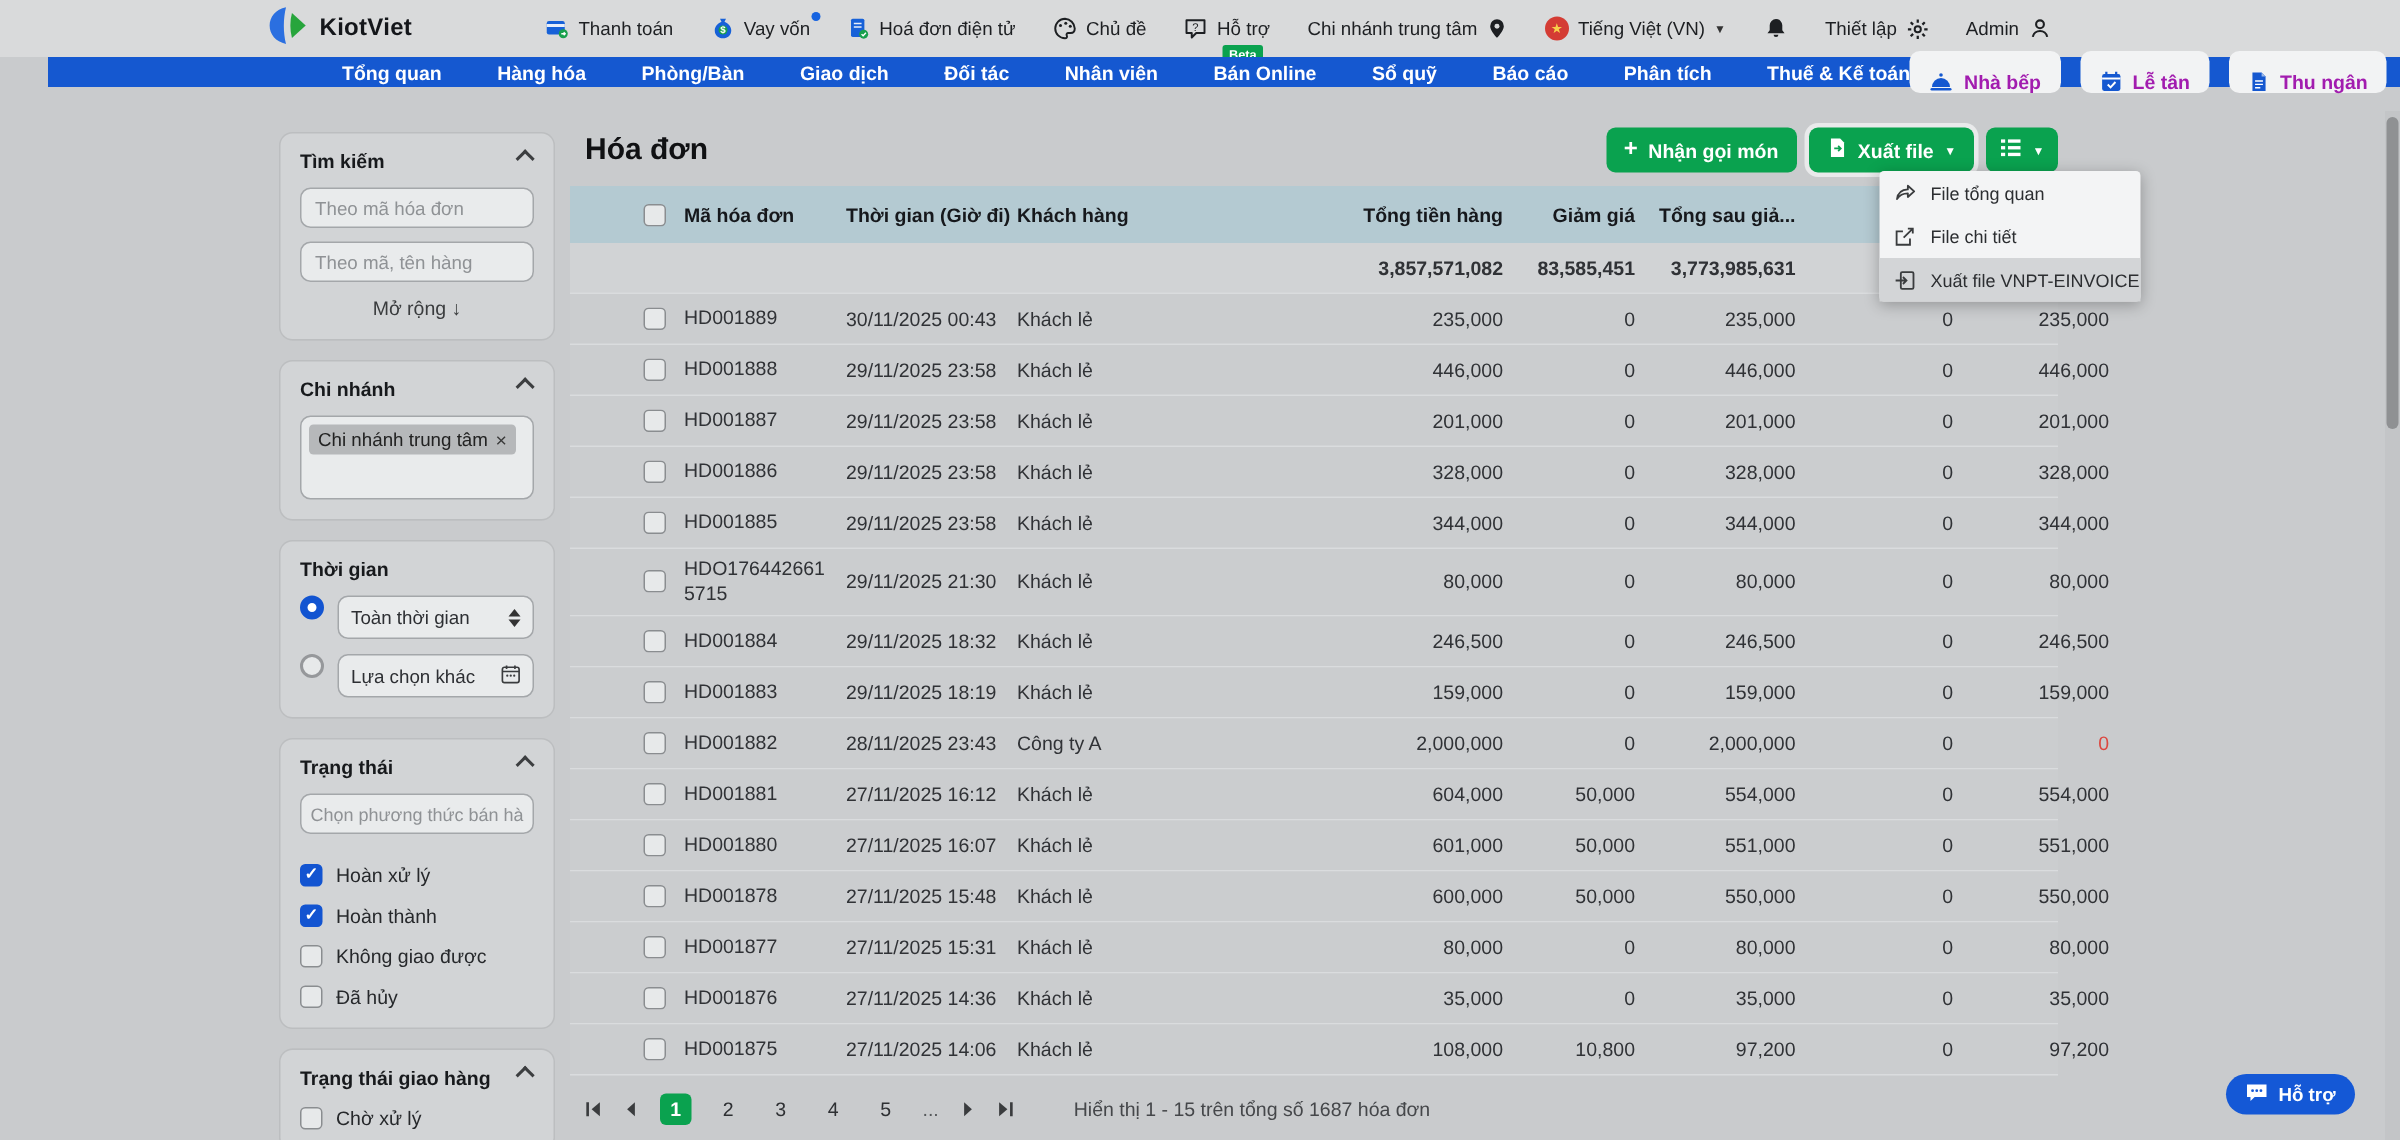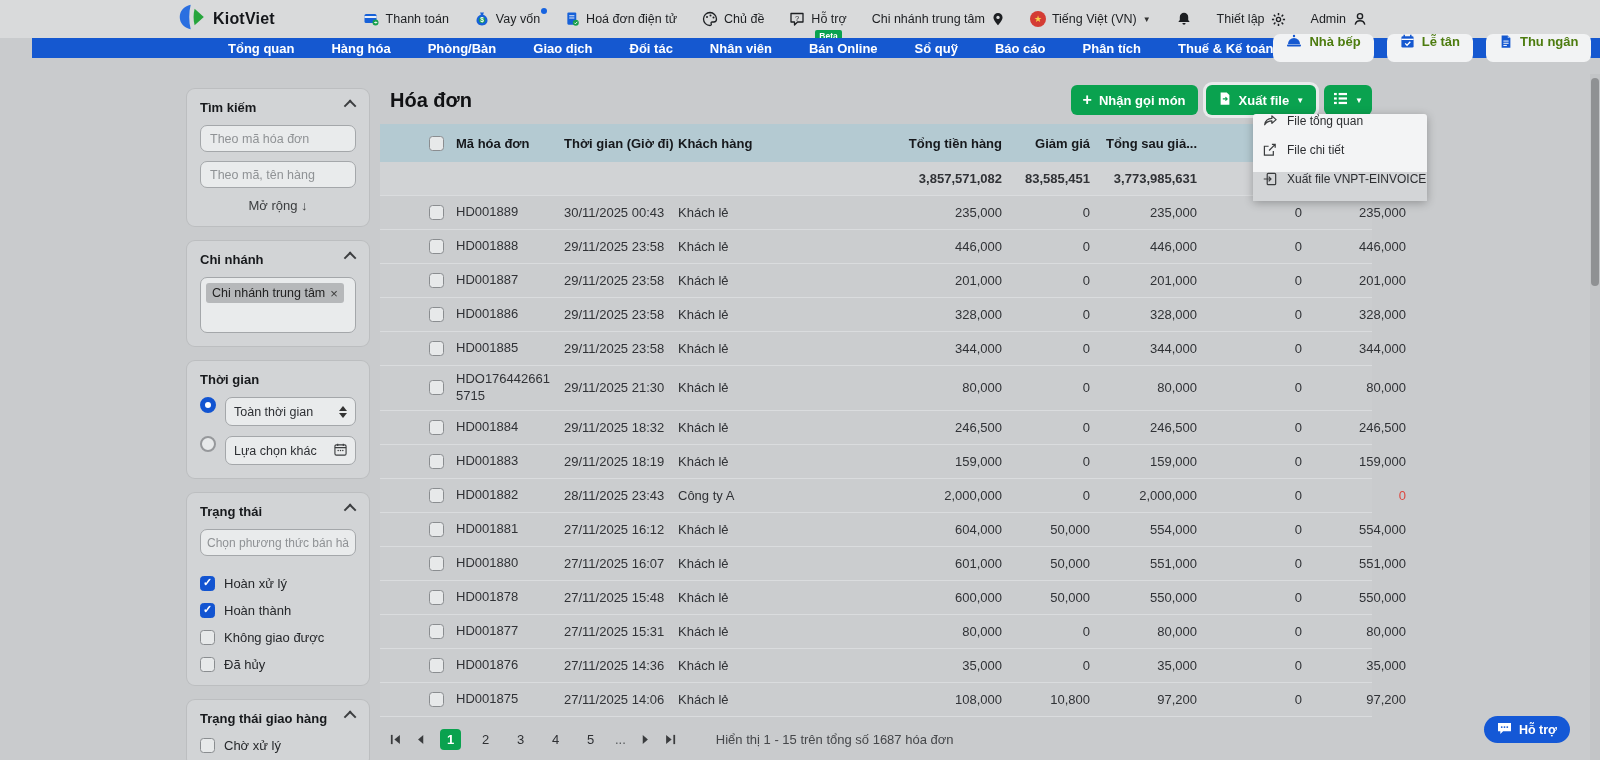--- a/index.html
+++ b/index.html
@@ -16,21 +16,21 @@
   .beta-badge{position:absolute;left:26px;top:19px;background:#0aa24f;color:#fff;font-size:8.5px;font-weight:bold;padding:1px 4px;border-radius:2px;line-height:1.2;}
   .notif-dot{position:absolute;right:-7px;top:-3px;width:6px;height:6px;border-radius:50%;background:#1663e0;}
   .flag{width:16px;height:16px;border-radius:50%;background:#d43c34;display:flex;align-items:center;justify-content:center;color:#f7d04b;font-size:9px;line-height:1;}
   .caret{font-size:8px;color:#333;}
 
   
   .navbar{position:absolute;left:0;top:38px;width:1600px;height:20px;background:#1558d0;display:flex;align-items:center;margin-left:32px;}
   .nav-items{display:flex;align-items:center;gap:37px;margin-left:196px;}
   .nav-item{color:#fff;font-size:13px;font-weight:bold;white-space:nowrap;cursor:pointer;}
   .nav-actions{margin-left:auto;margin-right:200px;display:flex;gap:13px;}
-  .nav-btn{background:#f2f3f4;color:#4d7c0f;font-size:13px;font-weight:bold;border:none;border-radius:7px;height:28px;padding:0 13px;display:flex;align-items:flex-start;gap:7px;cursor:pointer;white-space:nowrap;}
+  .nav-btn{background:#f2f3f4;color:#a21caf;font-size:13px;font-weight:bold;border:none;border-radius:7px;height:28px;padding:0 13px;display:flex;align-items:flex-end;gap:7px;cursor:pointer;white-space:nowrap;}
   .nav-btn svg{display:block;}
 
   
   .sidebar{position:absolute;left:186px;top:88px;width:184px;}
   .card{background:#d2d4d6;border:1px solid rgba(0,0,0,.10);border-radius:9px;padding:11px 13px 13px;margin-bottom:13px;}
   .card-head{display:flex;align-items:flex-start;justify-content:space-between;margin-bottom:10px;}
   .card-title{font-size:13px;font-weight:bold;color:#17191c;}
   .chev-up{width:7px;height:7px;border-left:2px solid #3c3e40;border-top:2px solid #3c3e40;transform:rotate(45deg) translateY(2px);cursor:pointer;}
   .inp{box-sizing:border-box;width:100%;background:#e9ebec;border:1px solid #a4a7aa;border-radius:7px;height:27px;padding:0 9px;font-size:12.5px;color:#33353a;font-family:inherit;}
   .inp::placeholder{color:#8f9295;}
@@ -79,21 +79,21 @@
   
   .pager{display:flex;align-items:center;gap:14px;margin-top:12px;padding-left:10px;font-size:13px;color:#3a3c3e;}
   .pg-arrow{cursor:pointer;display:flex;align-items:center;}
   .pg-num{min-width:21px;height:21px;display:flex;align-items:center;justify-content:center;border-radius:4px;cursor:pointer;color:#2e3033;}
   .pg-num.active{background:#0aa24f;color:#fff;font-weight:bold;}
   .pg-dots{color:#55585a;cursor:pointer;}
   .pg-info{margin-left:26px;color:#45474a;}
 
   
   .dropdown{position:absolute;left:1253px;top:114px;width:174px;background:#f3f4f5;border-radius:3px;box-shadow:0 2px 10px rgba(0,0,0,.28);z-index:20;}
-  .dd-item{display:flex;align-items:flex-start;gap:9px;height:29px;padding:0 10px;font-size:12px;color:#2c2e31;cursor:pointer;white-space:nowrap;}
+  .dd-item{display:flex;align-items:center;gap:9px;height:29px;padding:0 10px;font-size:12px;color:#2c2e31;cursor:pointer;white-space:nowrap;}
   .dd-item.active{background:#d3d5d7;}
   .dd-item svg{flex:none;display:block;}
 
   
   .support-pill{position:absolute;right:30px;bottom:17px;background:#1458d6;color:#fff;border:none;border-radius:15px;height:27px;padding:0 13px;font-size:12.5px;font-weight:bold;display:flex;align-items:center;gap:7px;cursor:pointer;font-family:inherit;}
   .sb-track{position:absolute;right:0;top:74px;width:10px;height:686px;background:#c3c5c7;}
   .sb-thumb{position:absolute;right:1px;top:4px;width:8px;height:208px;background:#8f9193;border-radius:4px;cursor:pointer;}
 </style>
 </head>
 <body>

